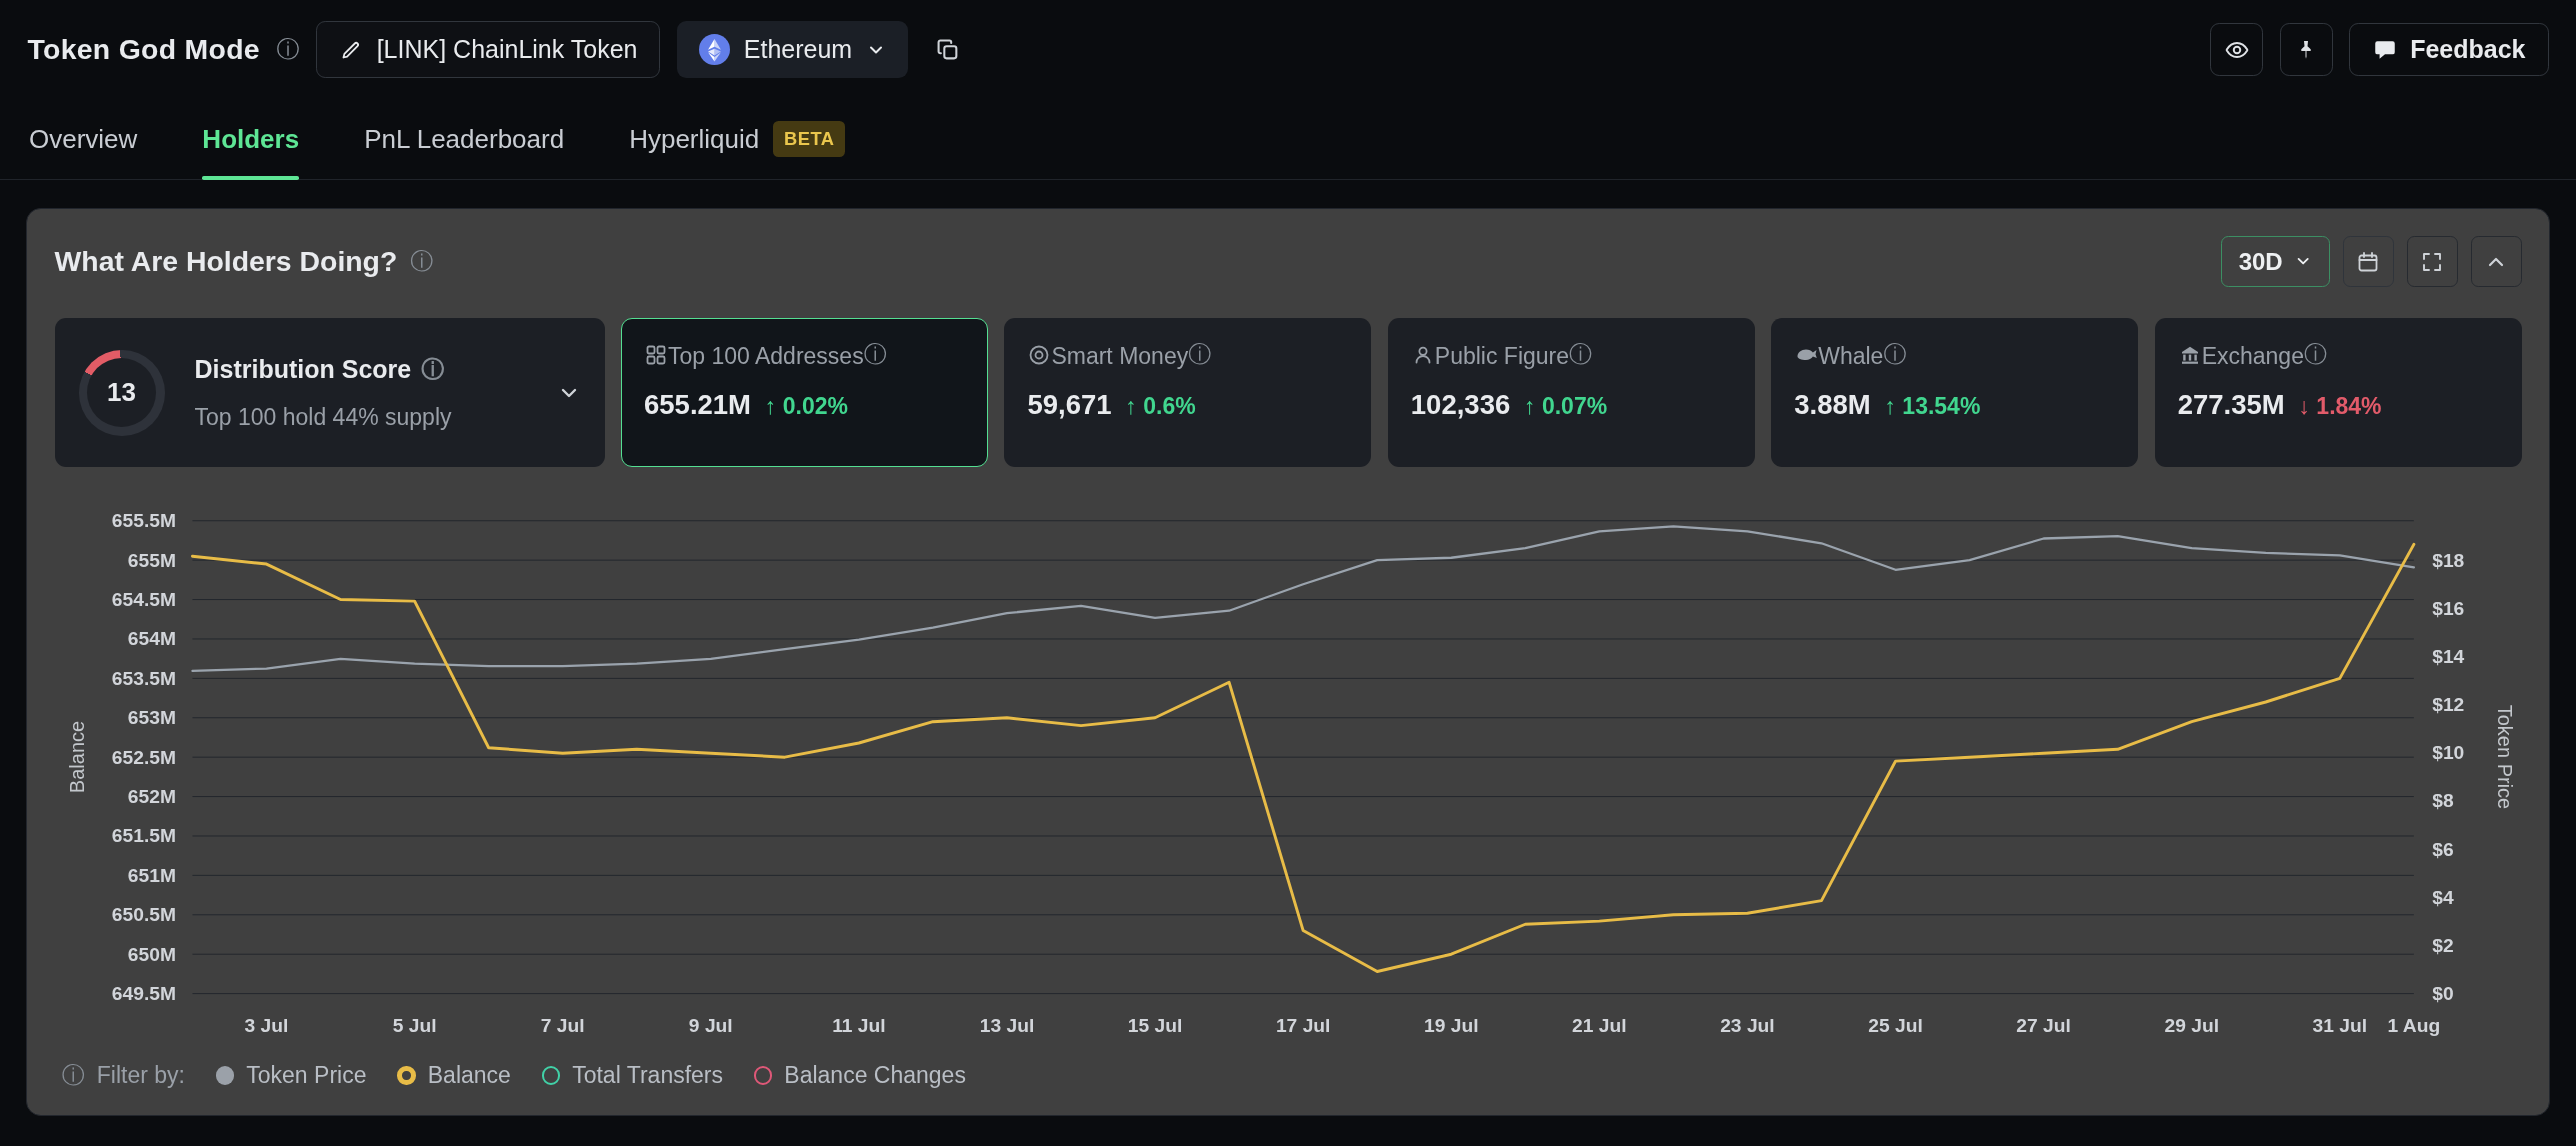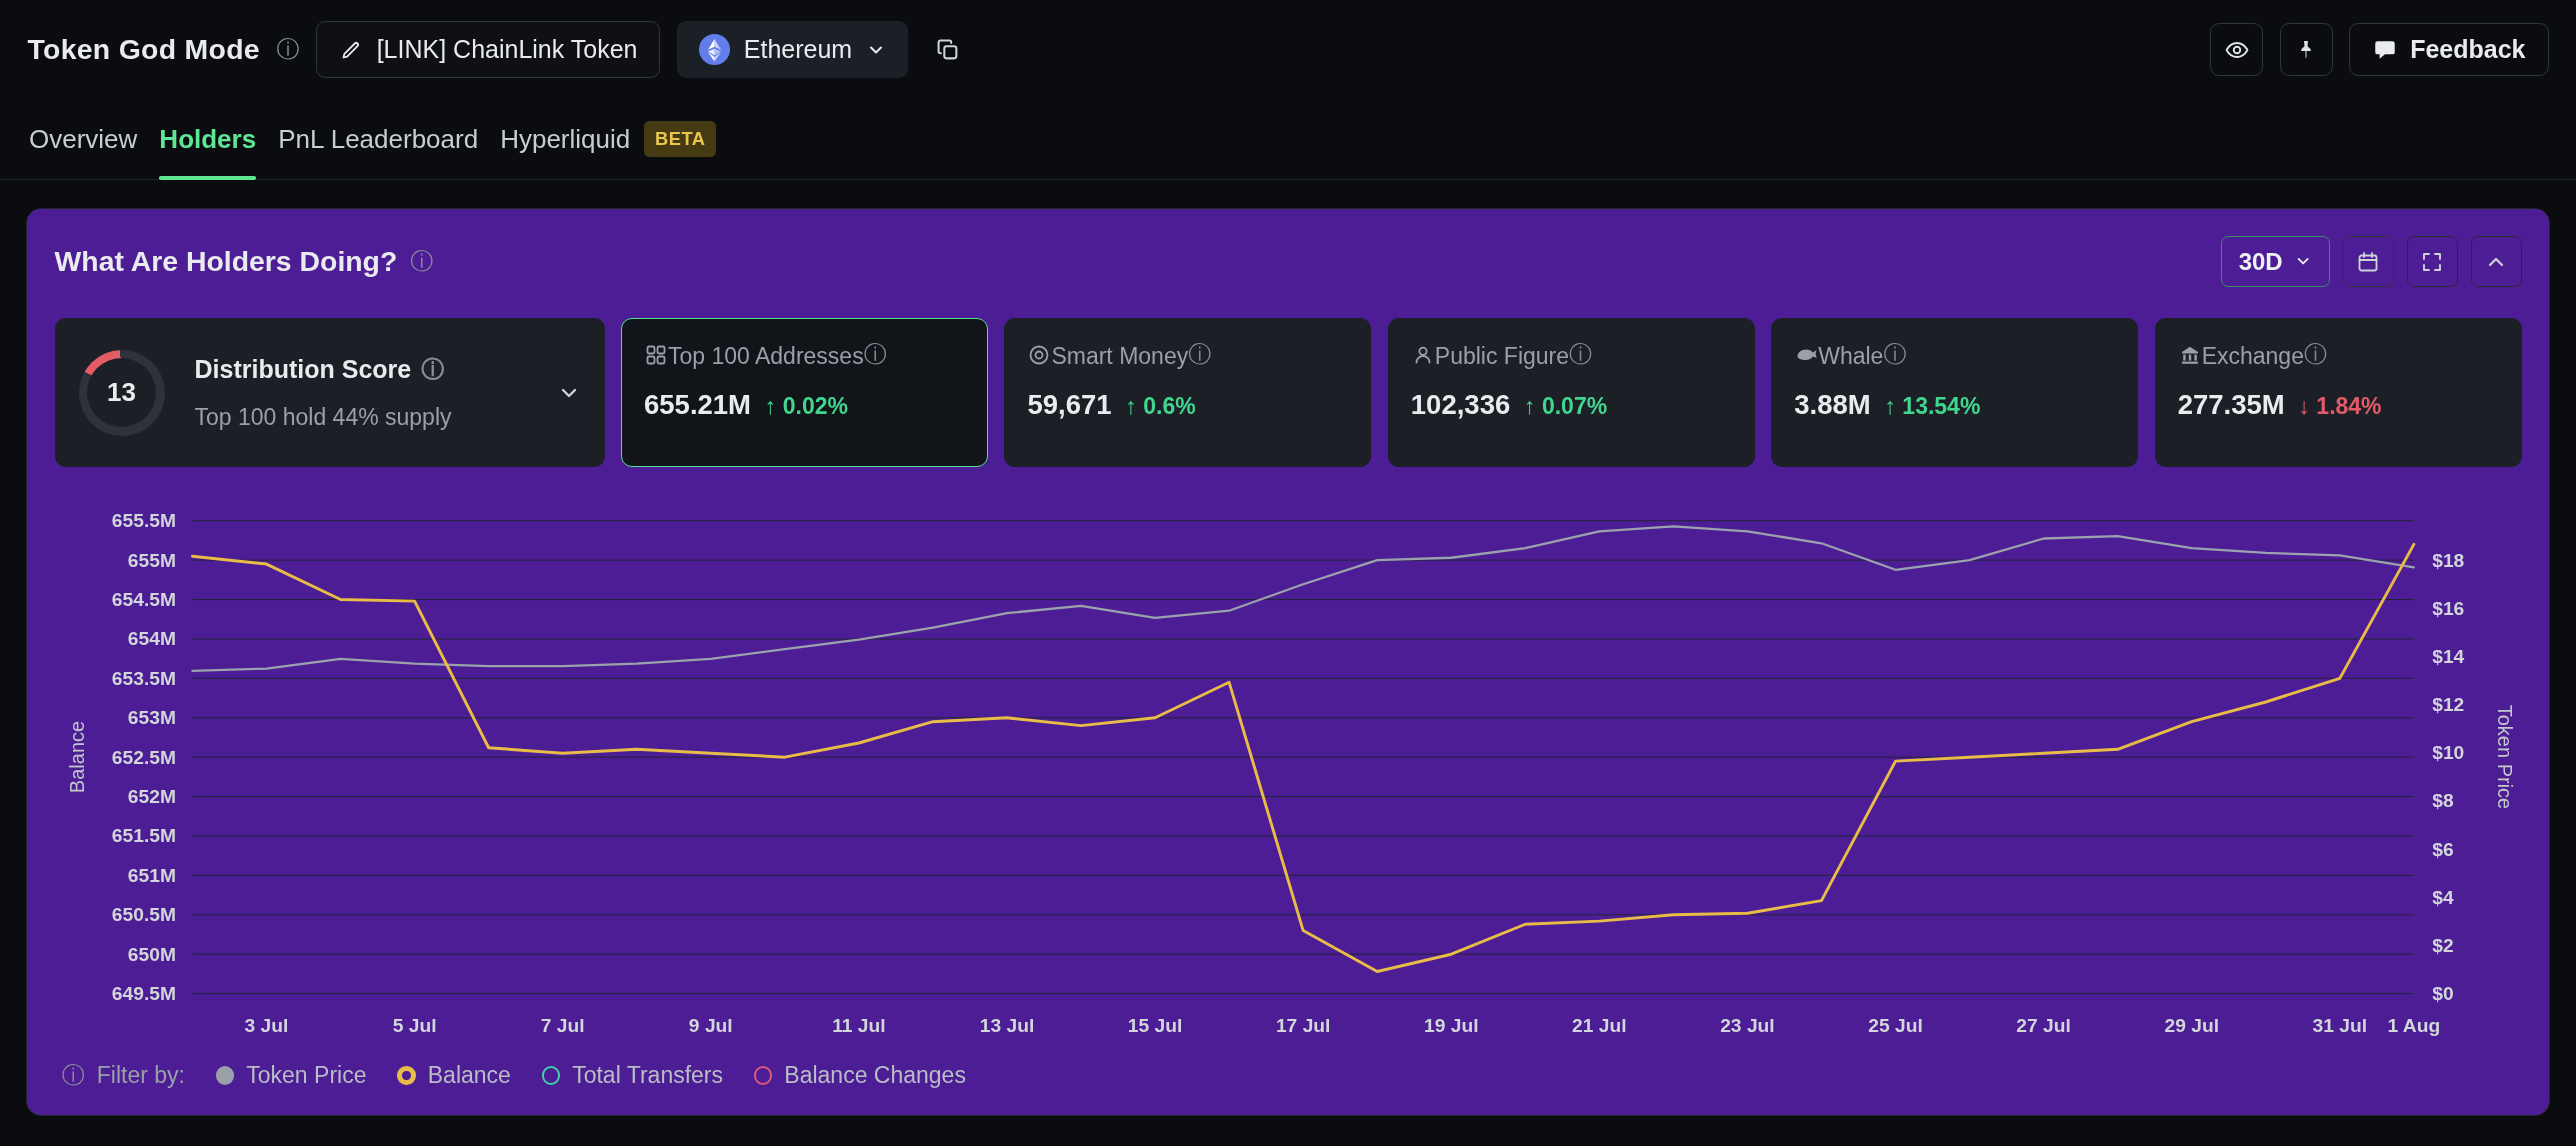--- a/index.html
+++ b/index.html
@@ -15,28 +15,28 @@
   .info{color:#868d95;font-size:23px;line-height:1}
   .pill{display:flex;align-items:center;gap:13.8px;height:57px;padding:0 22px;border-radius:9.2px;font-size:25px;color:#e9ebee}
   .pill.bordered{border:1.4px solid #31363d;background:#0e1014}
   .pill.filled{background:#1b1f26}
   .ghost-btn{width:46px;height:46px;display:flex;align-items:center;justify-content:center;color:#cfd3d8}
   .spacer{flex:1}
   .icon-btn{width:53px;height:53px;border:1.4px solid #31363d;border-radius:9.2px;display:flex;align-items:center;justify-content:center;color:#dfe2e6}
   .feedback{display:flex;align-items:center;gap:12px;height:53px;padding:0 22px;border:1.4px solid #31363d;border-radius:9.2px;font-size:25px;font-weight:700}
 
   
-  .tabs{display:flex;align-items:stretch;gap:22px;padding:0 29px;border-bottom:0.9px solid #20242a;height:81px}
+  .tabs{display:flex;align-items:stretch;gap:65px;padding:0 29px;border-bottom:0.9px solid #20242a;height:81px}
   .tab{display:flex;align-items:center;gap:13.8px;font-size:26px;color:#c9cdd3;position:relative}
   .tab.active{color:#5ee695;font-weight:700}
   .tab.active::after{content:"";position:absolute;left:0;right:0;bottom:-0.9px;height:3.7px;background:#5ee695;border-radius:1.8px}
   .badge{background:#453a12;color:#eac64d;font-size:18.3px;font-weight:700;padding:7.3px 11px;border-radius:5.5px;letter-spacing:0.5px}
 
   
-  .panel{margin:27.5px 26px;background:#4c1d95;border:0.9px solid #22262d;border-radius:14.7px;padding:27.5px 27.5px 26px}
+  .panel{margin:27.5px 26px;background:#404040;border:0.9px solid #22262d;border-radius:14.7px;padding:27.5px 27.5px 26px}
   .panel-head{display:flex;align-items:center;gap:13px}
   .panel-title{font-size:28.4px;font-weight:700}
   .head-controls{margin-left:auto;display:flex;align-items:flex-start;gap:13px}
   .range-btn{display:flex;align-items:center;gap:11px;height:51px;padding:0 16.5px;border:1.4px solid #3c8f63;border-radius:7.3px;font-size:24px;font-weight:700;color:#eef0f2}
   .sq-btn{width:51px;height:51px;border:1.4px solid #2f343b;border-radius:7.3px;display:flex;align-items:center;justify-content:center;color:#cfd3d8}
   .sq-btn.plain{border-color:#262a30}
 
   
   .stats{display:flex;gap:16.5px;margin-top:31px}
   .dist-card{flex:0 0 550px;background:#1c1f25;border-radius:11px;display:flex;align-items:center;gap:30px;padding:0 24px;height:149px}

